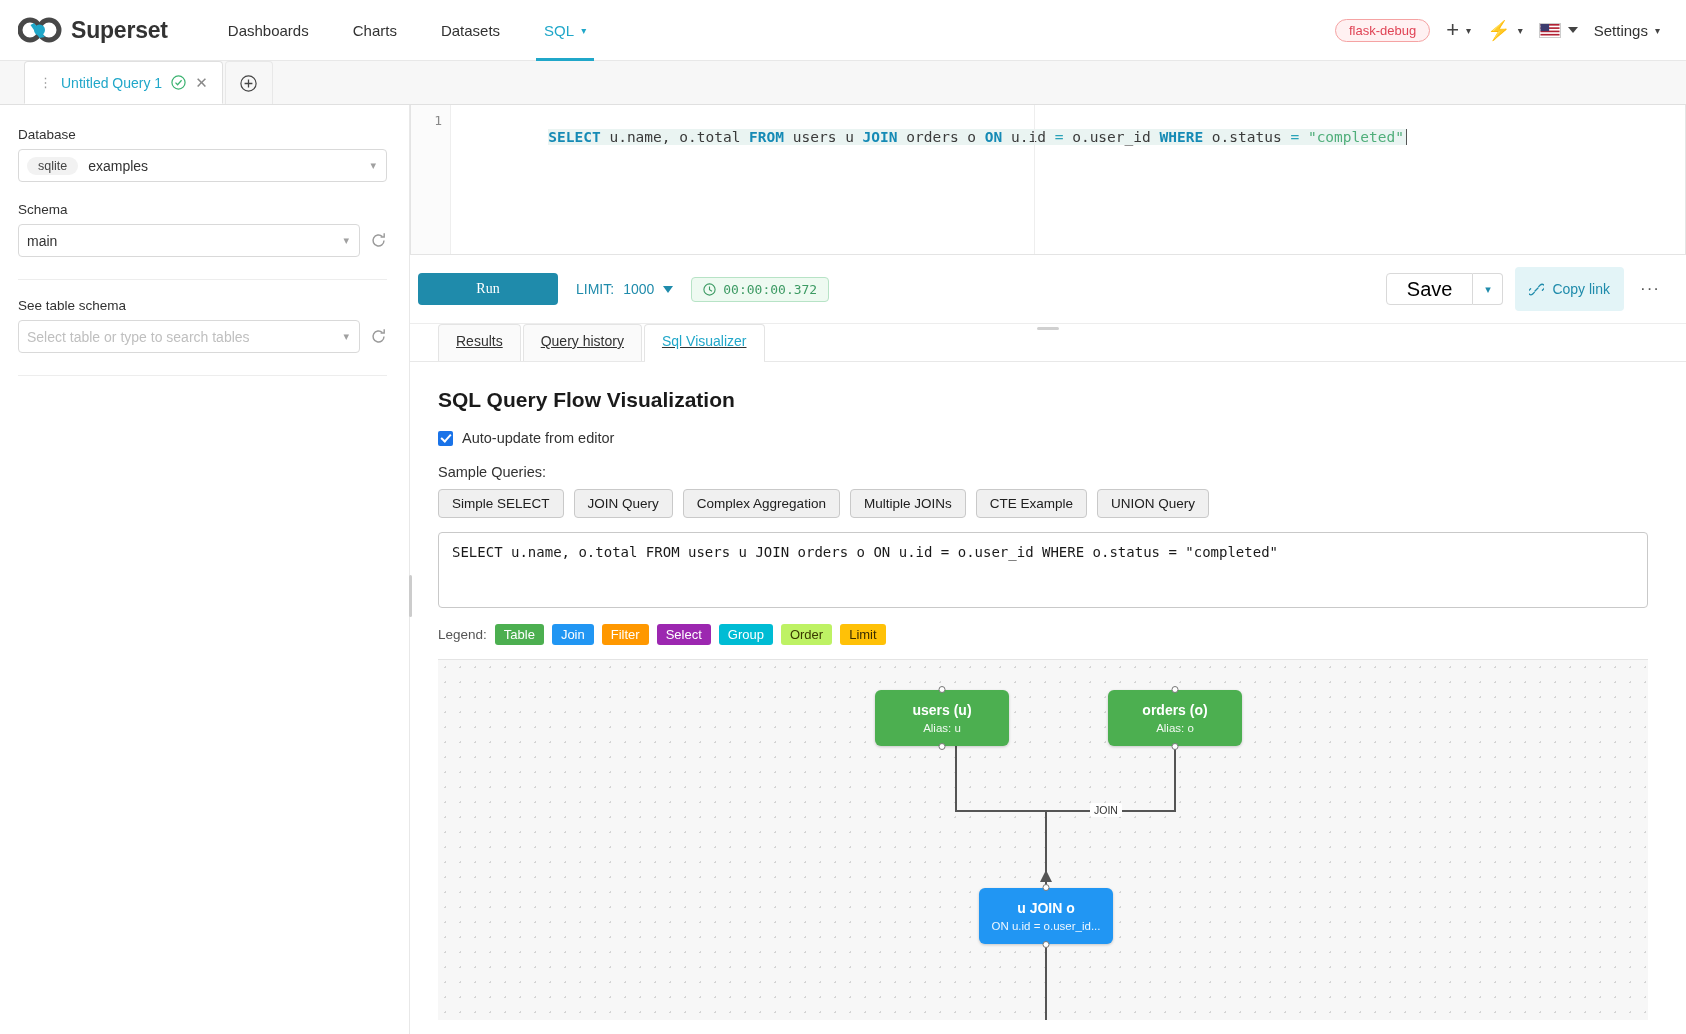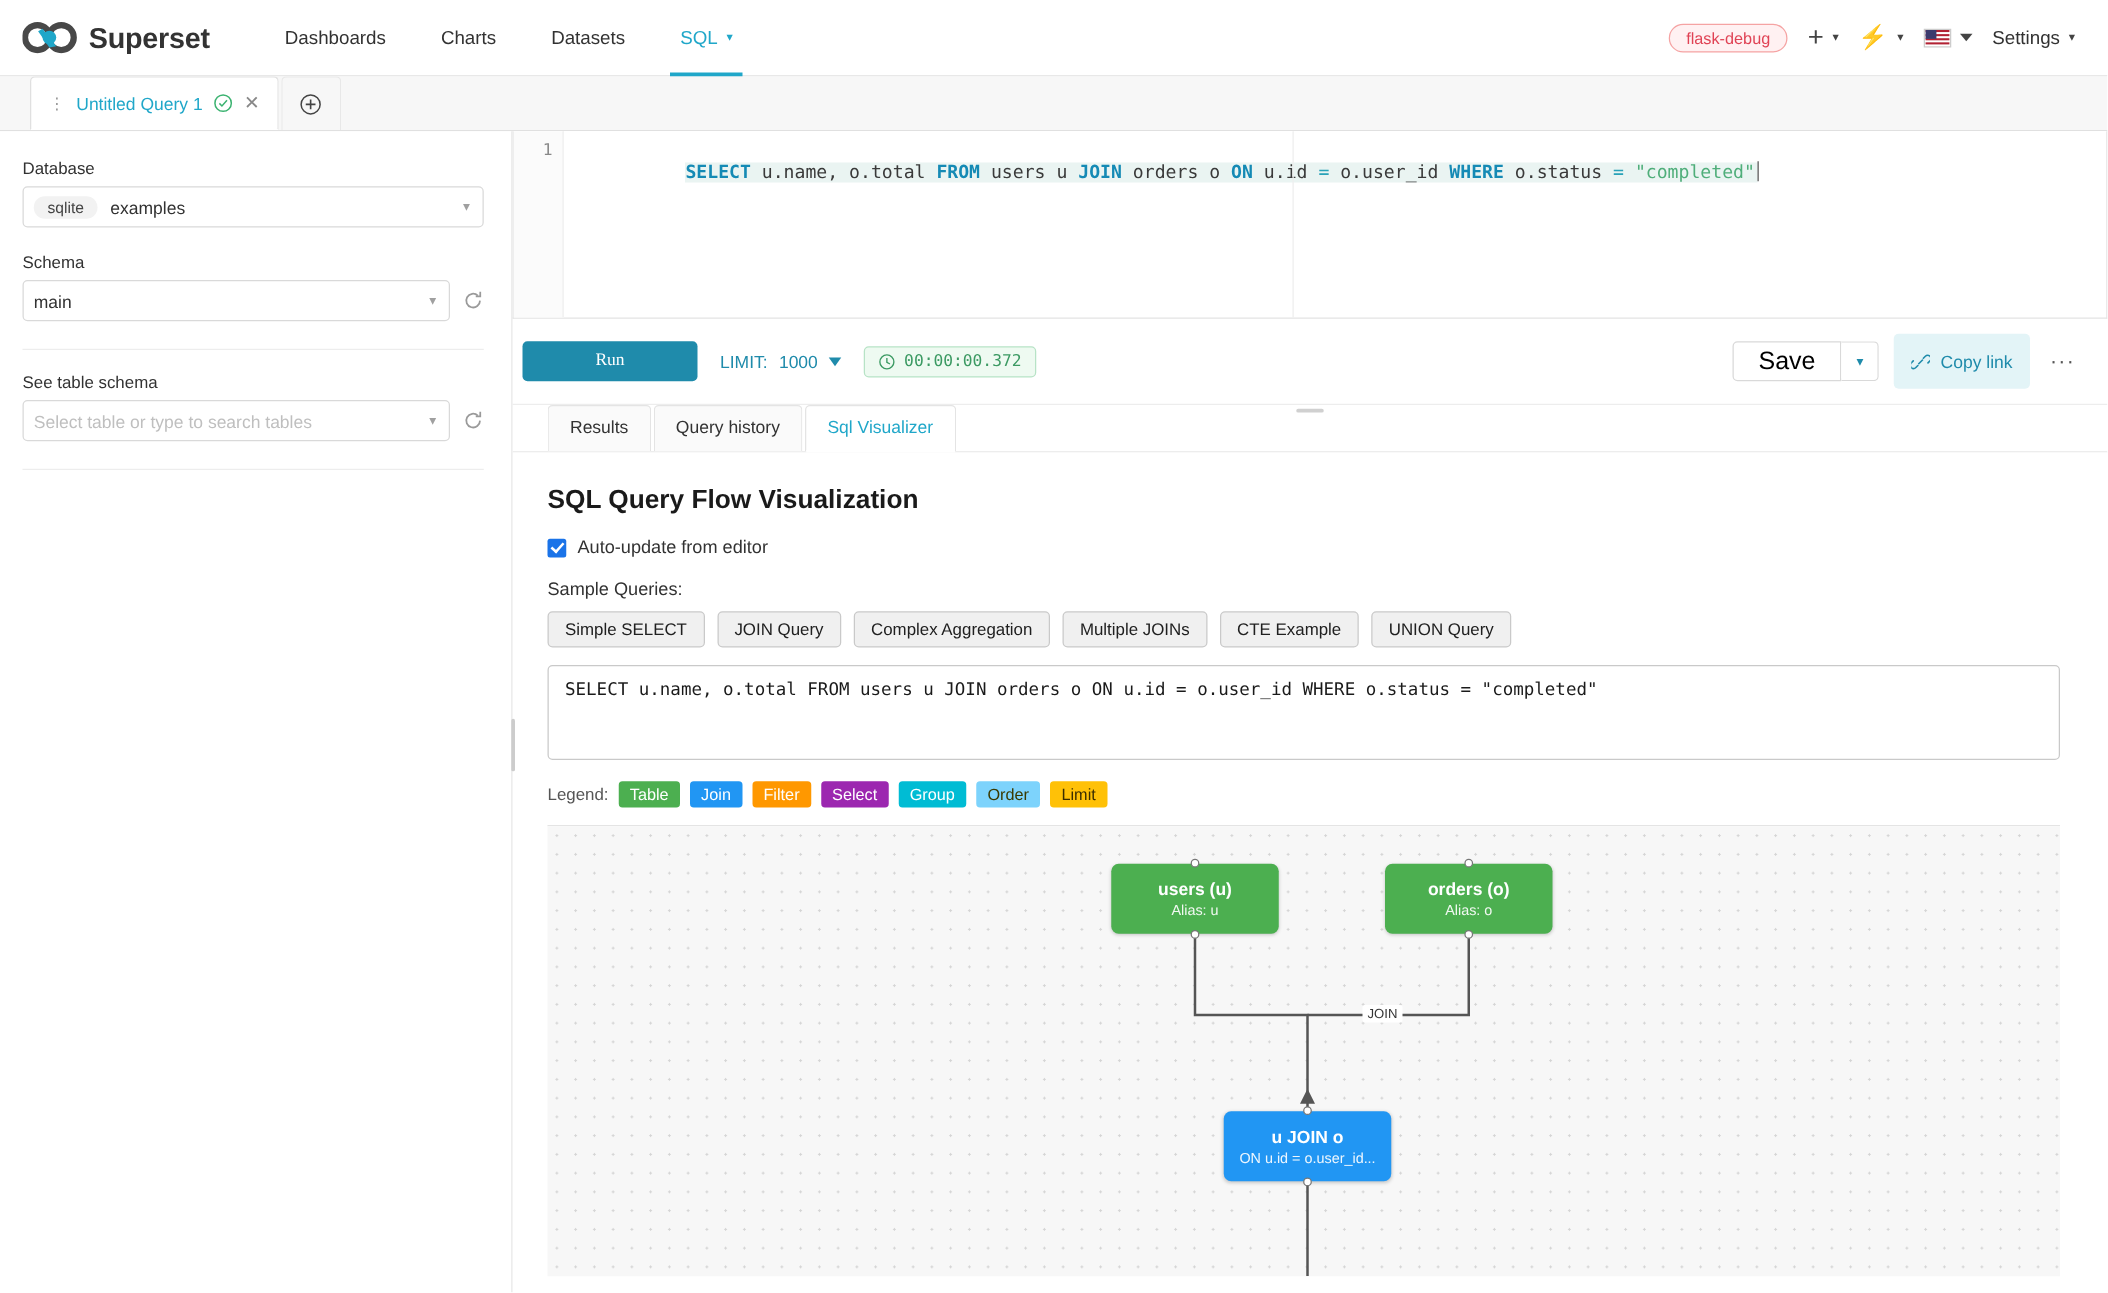--- a/index.html
+++ b/index.html
@@ -137,21 +137,21 @@
   .copylink-btn {
     background: #e3f4f7; color: #1f8bab; border: none; border-radius: 4px; height: 44px; padding: 0 14px;
     font-size: 14px; display: flex; align-items: center; gap: 8px; cursor: pointer;
   }
   .dots-h { color: #555; font-size: 17px; letter-spacing: 1px; cursor: pointer; padding: 0 4px;}
   .drag-bar { position:absolute; left: 50%; transform: translateX(-50%); bottom: -7px;
               width: 22px; height: 3px; background: #d0d0d0; border-radius: 2px; }
 
   
   .result-tabs { display: flex; align-items: flex-end; gap: 2px; padding: 0 0 0 28px;
-                 border-bottom: 1px solid #e8e8e8; background: #fff; height: 38px;}
+                 border-bottom: 1px solid #e8e8e8; background: #fff; height: 38px; text-decoration: underline;}
   .rtab { border: 1px solid #e4e4e4; border-bottom: none; background: #fafafa; border-radius: 4px 4px 0 0;
           padding: 8px 17px; font-size: 14px; color: #323232; cursor: pointer; height: 37px;}
   .rtab.active { background: #fff; color: #20a7c9; position: relative; }
   .rtab.active::after { content:""; position:absolute; left:0; right:0; bottom:-1px; height:2px; background:#fff;}
 
   
   .viz-pane { flex: 1; overflow: hidden; padding: 26px 38px 0 28px; background: #fff; }
   .viz-title { font-size: 21px; font-weight: bold; color: #1a1a1a; margin: 0 0 18px 0; }
   .chk-row { display: flex; align-items: center; gap: 9px; margin-bottom: 18px; font-size: 14.5px; }
   .chk-box { width: 15px; height: 15px; background: #1a73e8; border-radius: 2px; position: relative; cursor:pointer;}
@@ -386,36 +386,36 @@
 
       <textarea class="sql-textarea" style="">SELECT u.name, o.total FROM users u JOIN orders o ON u.id = o.user_id WHERE o.status = "completed"</textarea>
 
       <div class="legend-row">
         <span>Legend:</span>
         <span class="legend-chip" style="background:#4caf50">Table</span>
         <span class="legend-chip" style="background:#2196f3">Join</span>
         <span class="legend-chip" style="background:#ff9800">Filter</span>
         <span class="legend-chip" style="background:#9c27b0">Select</span>
         <span class="legend-chip" style="background:#00bcd4">Group</span>
-        <span class="legend-chip" style="background:#7dd3fc;color:#3a3a00">Order</span>
+        <span class="legend-chip" style="background:#bef264;color:#3a3a00">Order</span>
         <span class="legend-chip" style="background:#ffc107;color:#3a2d00">Limit</span>
       </div>
 
       <div class="viz-sep"></div>
 
       
       <div class="canvas">
         <svg width="100%" height="100%" style="position:absolute;left:0;top:0;">
           <path d="M518 86 L518 151 L608 151 L608 228" fill="none" stroke="#555" stroke-width="2"></path>
           <path d="M737 86 L737 151 L608 151" fill="none" stroke="#555" stroke-width="2"></path>
           <path d="M608 210 L602 222 L614 222 Z" fill="#555"></path>
           <path d="M608 284 L608 360" fill="none" stroke="#555" stroke-width="2"></path>
         </svg>
 
-        <div class="node" style="left:451px;top:30px;width:134px;height:56px;background:#4caf50;">
+        <div class="node" style="left:437px;top:30px;width:134px;height:56px;background:#4caf50;">
           <span class="port top"></span>
           <span class="node-title">users (u)</span>
           <span class="node-sub">Alias: u</span>
           <span class="port bottom"></span>
         </div>
 
         <div class="node" style="left:670px;top:30px;width:134px;height:56px;background:#4caf50;">
           <span class="port top"></span>
           <span class="node-title">orders (o)</span>
           <span class="node-sub">Alias: o</span>

